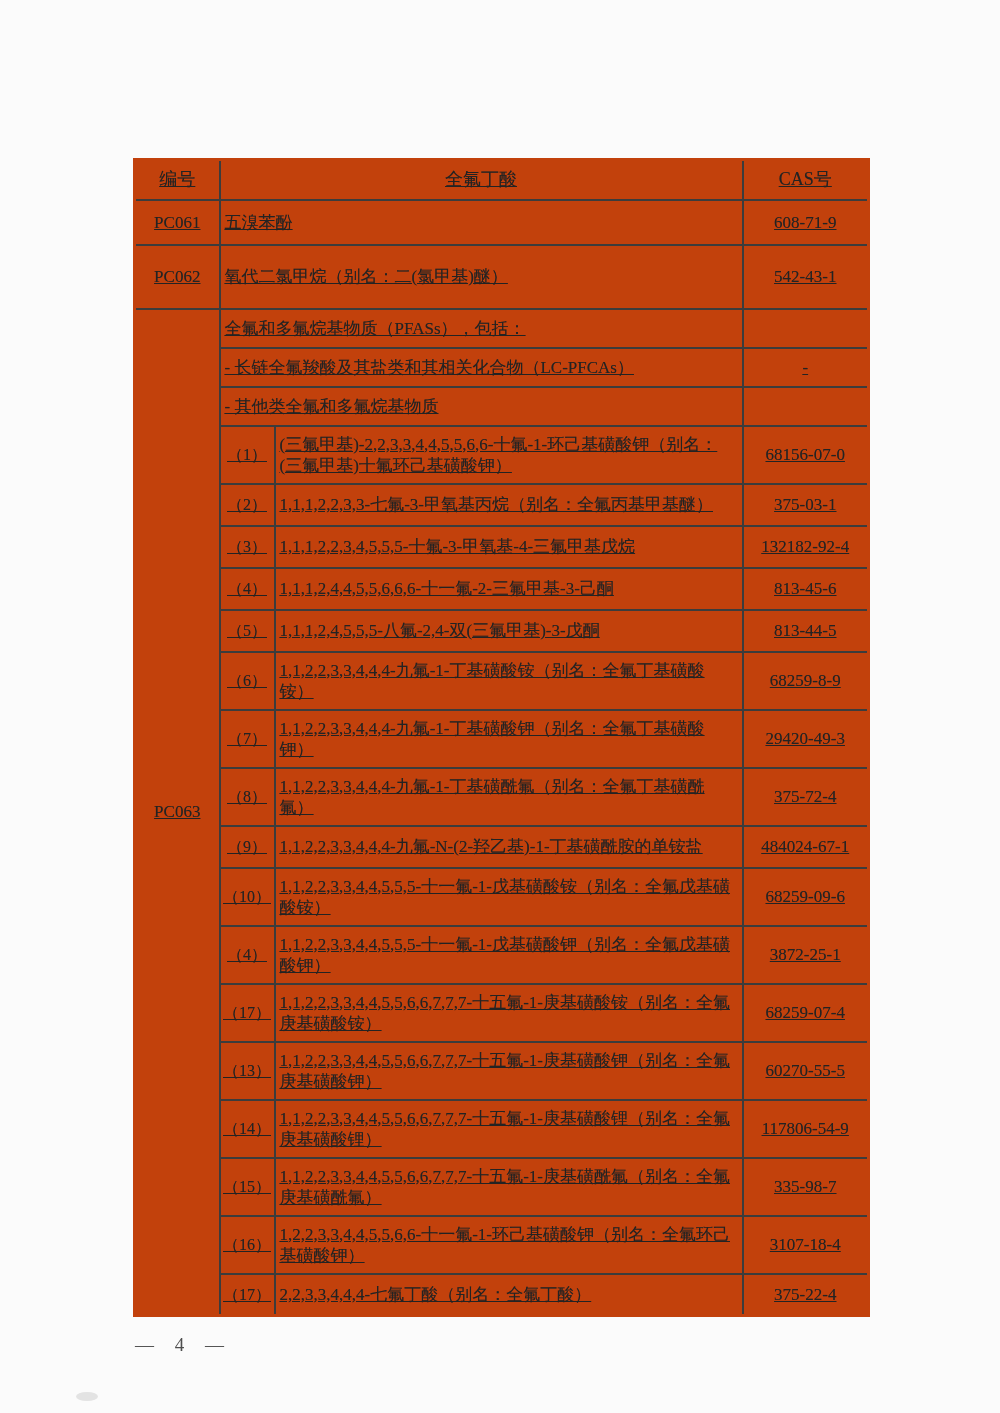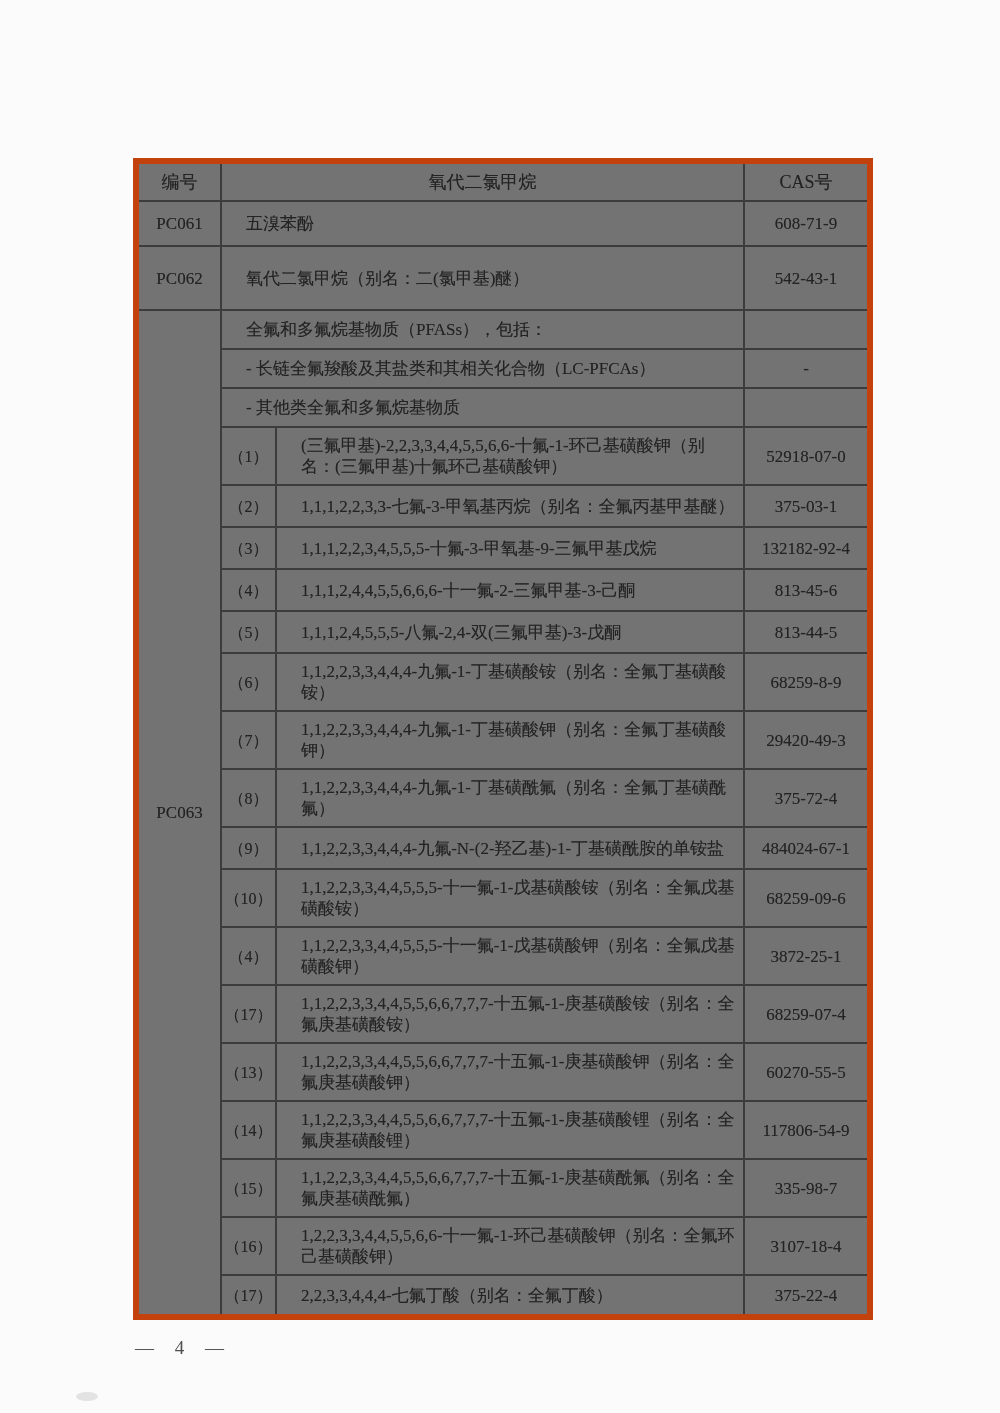--- a/index.html
+++ b/index.html
@@ -13,43 +13,44 @@
   }
   .page {
     position: absolute; inset: 0;
     background: #fbfbfb;
     padding: 158px 135px 0 133px;
   }
   table.chem-table {
     border-collapse: collapse;
     width: 734px;
     table-layout: fixed;
-    background: #737373;
-    border: 6px solid #c2410c;
+    background: #c2410c;
+    border: 3px solid #c2410c;
+    text-decoration: underline;
   }
   col.c-code { width: 85px; }
   col.c-num  { width: 55px; }
   col.c-name { width: 468px; }
   col.c-cas  { width: 126px; }
   th, td {
     border: 2px solid #3c3c3c;
     font-size: 17px;
     line-height: 21px;
     vertical-align: middle;
     text-shadow: 0 0 0.6px rgba(40,40,40,0.45);
   }
   th {
     font-weight: normal;
     font-size: 18px;
     text-align: center;
     height: 40px;
   }
   td.cell-code { text-align: center; padding: 2px; }
   td.cell-num  { text-align: center; padding: 2px 1px; white-space: nowrap; font-size: 16px; }
-  td.cell-name { text-align: left; padding: 7px 6px 7px 24px; overflow-wrap: break-word; }
+  td.cell-name { text-align: left; padding: 7px 6px 7px 4px; overflow-wrap: break-word; }
   td.cell-cas  { text-align: center; padding: 2px 3px; }
   tr.tr-pc061 { height: 45px; }
   tr.tr-pc062 { height: 64px; }
   tr.tr-intro { height: 39px; }
   tr.tr-item  { height: 42px; }
   .footer {
     margin-top: 17px;
     margin-left: 2px;
     font-size: 19px;
     color: #4e4e4e;
@@ -72,21 +73,21 @@
   <table class="chem-table">
     <colgroup>
       <col class="c-code">
         <col class="c-num">
         <col class="c-name">
         <col class="c-cas">
     </colgroup>
     <thead>
       <tr>
         <th>编号</th>
-        <th colspan="2">氧代二氯甲烷</th>
+        <th colspan="2">全氟丁酸</th>
         <th>CAS号</th>
       </tr>
     </thead>
     <tbody id="tbody">
         <tr class="tr-pc061">
           <td class="cell-code">PC061</td>
           <td class="cell-name" colspan="2">五溴苯酚</td>
           <td class="cell-cas">608-71-9</td>
         </tr>
         <tr class="tr-pc062">
@@ -103,30 +104,30 @@
           <td class="cell-name" colspan="2">- 长链全氟羧酸及其盐类和其相关化合物（LC-PFCAs）</td>
           <td class="cell-cas">-</td>
         </tr>
         <tr class="tr-intro">
           <td class="cell-name" colspan="2">- 其他类全氟和多氟烷基物质</td>
           <td class="cell-cas"></td>
         </tr>
         <tr class="tr-item">
           <td class="cell-num">（1）</td>
           <td class="cell-name">(三氟甲基)-2,2,3,3,4,4,5,5,6,6-十氟-1-环己基磺酸钾（别名：(三氟甲基)十氟环己基磺酸钾）</td>
-          <td class="cell-cas">52918-07-0</td>
+          <td class="cell-cas">68156-07-0</td>
         </tr>
         <tr class="tr-item">
           <td class="cell-num">（2）</td>
           <td class="cell-name">1,1,1,2,2,3,3-七氟-3-甲氧基丙烷（别名：全氟丙基甲基醚）</td>
           <td class="cell-cas">375-03-1</td>
         </tr>
         <tr class="tr-item">
           <td class="cell-num">（3）</td>
-          <td class="cell-name">1,1,1,2,2,3,4,5,5,5-十氟-3-甲氧基-9-三氟甲基戊烷</td>
+          <td class="cell-name">1,1,1,2,2,3,4,5,5,5-十氟-3-甲氧基-4-三氟甲基戊烷</td>
           <td class="cell-cas">132182-92-4</td>
         </tr>
         <tr class="tr-item">
           <td class="cell-num">（4）</td>
           <td class="cell-name">1,1,1,2,4,4,5,5,6,6,6-十一氟-2-三氟甲基-3-己酮</td>
           <td class="cell-cas">813-45-6</td>
         </tr>
         <tr class="tr-item">
           <td class="cell-num">（5）</td>
           <td class="cell-name">1,1,1,2,4,5,5,5-八氟-2,4-双(三氟甲基)-3-戊酮</td>

